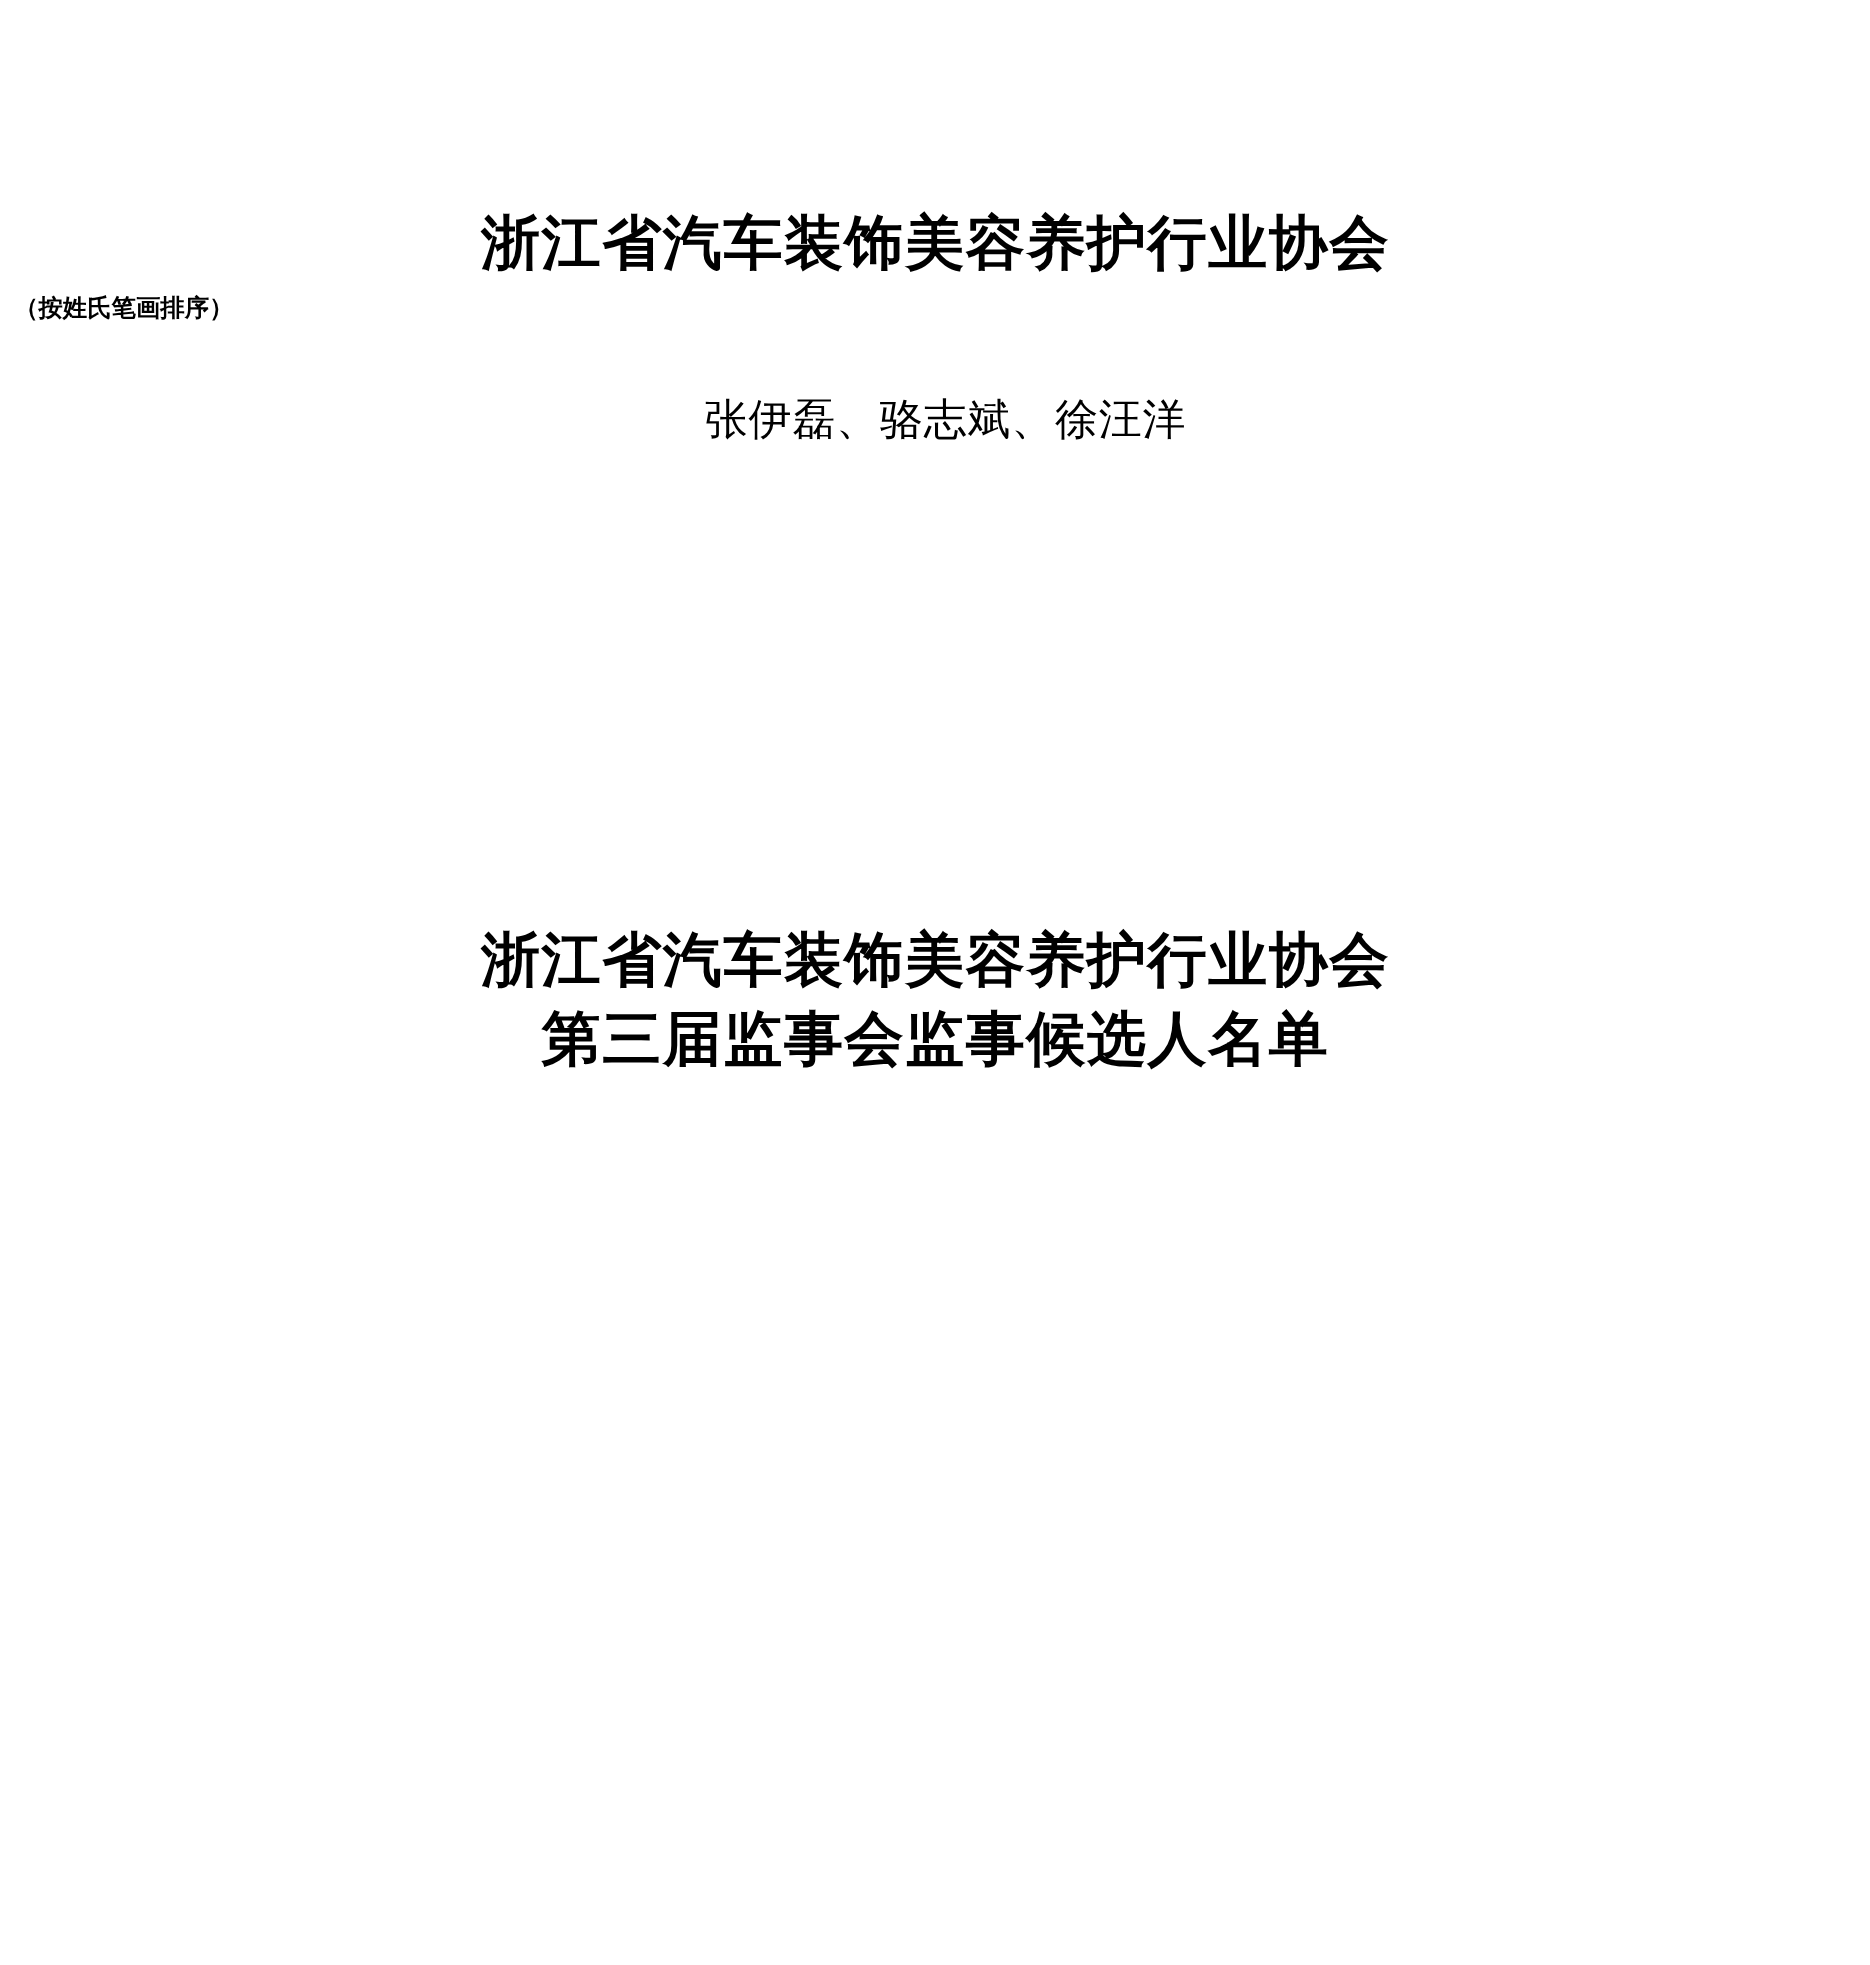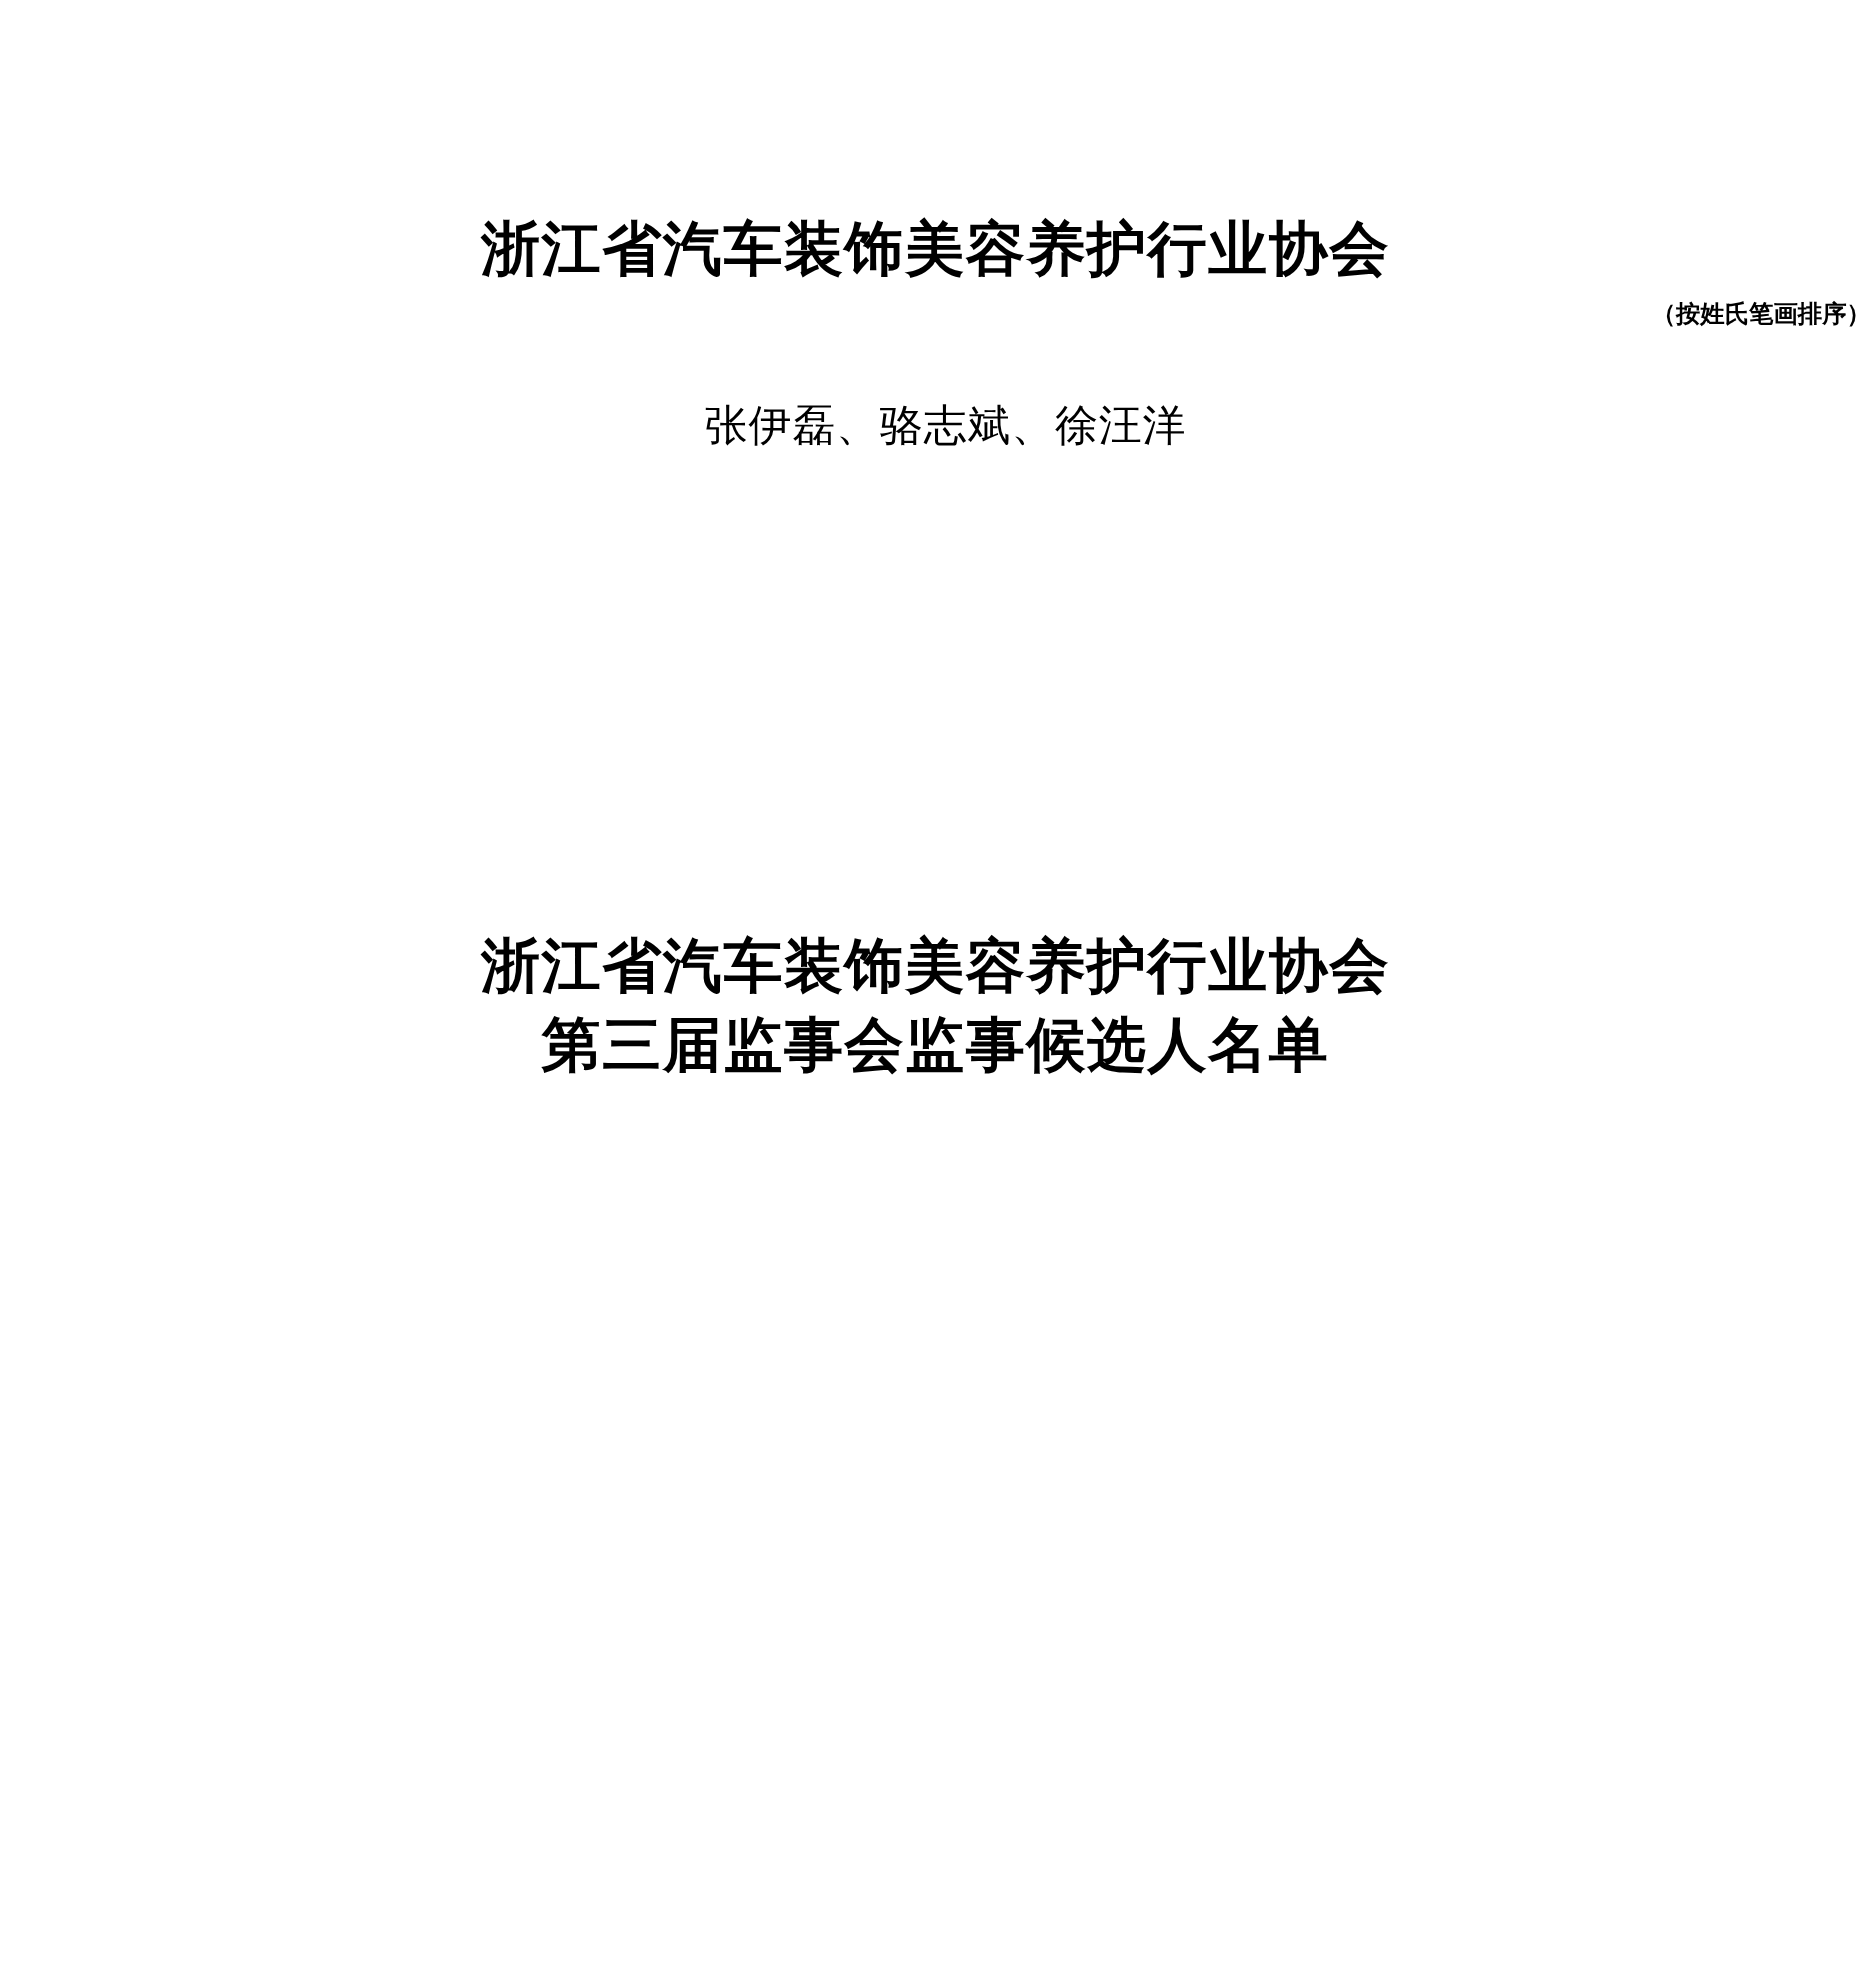--- a/index.html
+++ b/index.html
@@ -15,43 +15,44 @@
     width: 1871px;
     height: 2647px;
     position: relative;
     background: #ffffff;
     box-sizing: border-box;
     overflow: hidden;
   }
   .content {
     position: absolute;
     left: 0;
-    top: 6px;
+    top: 0;
     width: 1871px;
   }
   .section {
     width: 100%;
     text-align: center;
   }
   .doc-title {
     font-family: "DejaVu Serif", "Liberation Serif", serif;
     font-weight: bold;
     font-size: 59px;
     line-height: 1.33;
     letter-spacing: 1.6px;
     text-align: center;
     white-space: nowrap;
   }
   .subtitle-note {
     font-family: "DejaVu Serif", "Liberation Serif", serif;
     font-weight: bold;
     font-size: 24.4px;
     line-height: 1.2;
-    text-align: right;
+    text-align: left;
     margin-top: 10.2px;
+    padding-left: 14px;
   }
   .names-line {
     font-family: "DejaVu Serif", "Liberation Serif", serif;
     font-size: 43px;
     line-height: 1.4;
     text-align: center;
     letter-spacing: 0.8px;
     padding-left: 20px;
   }
   

